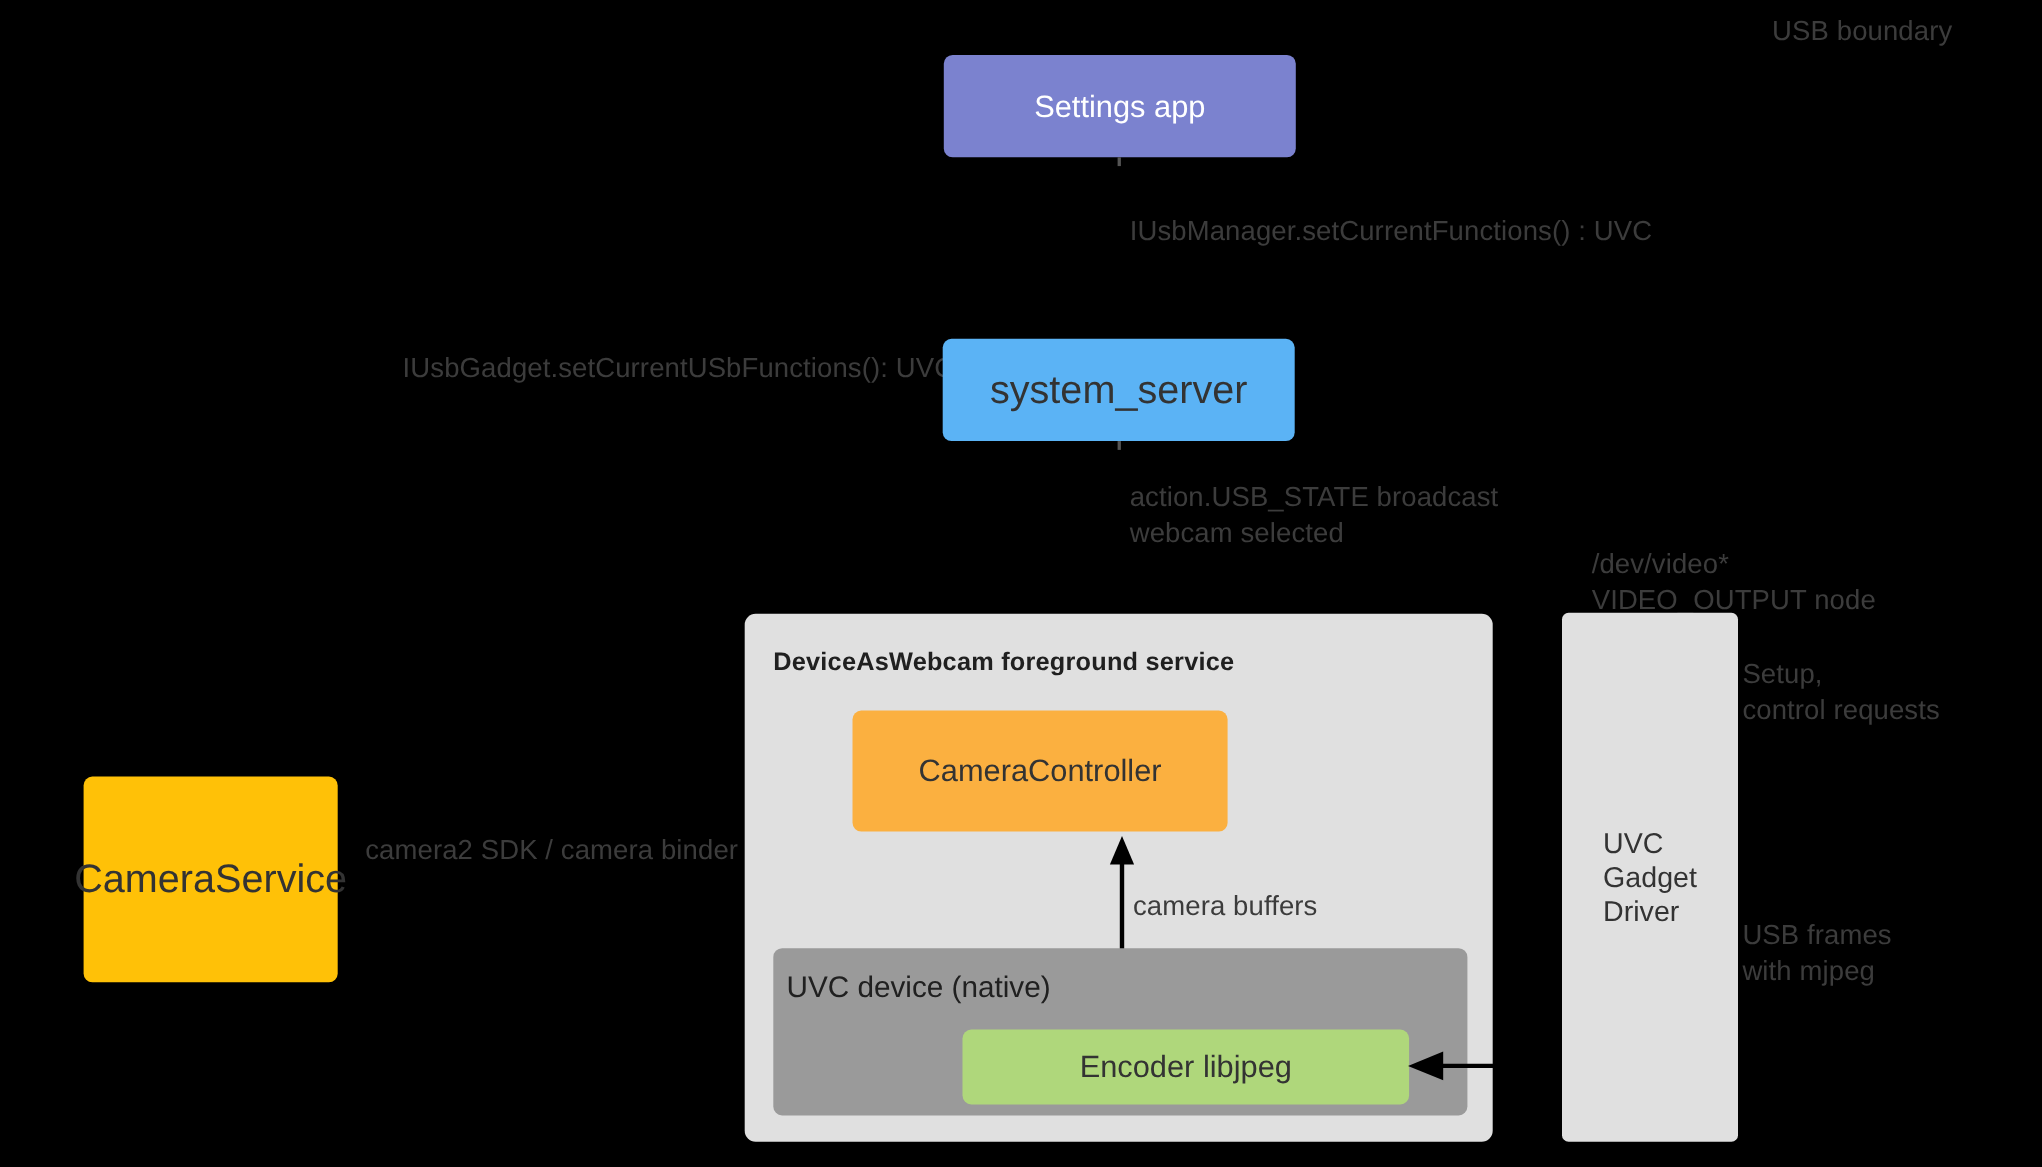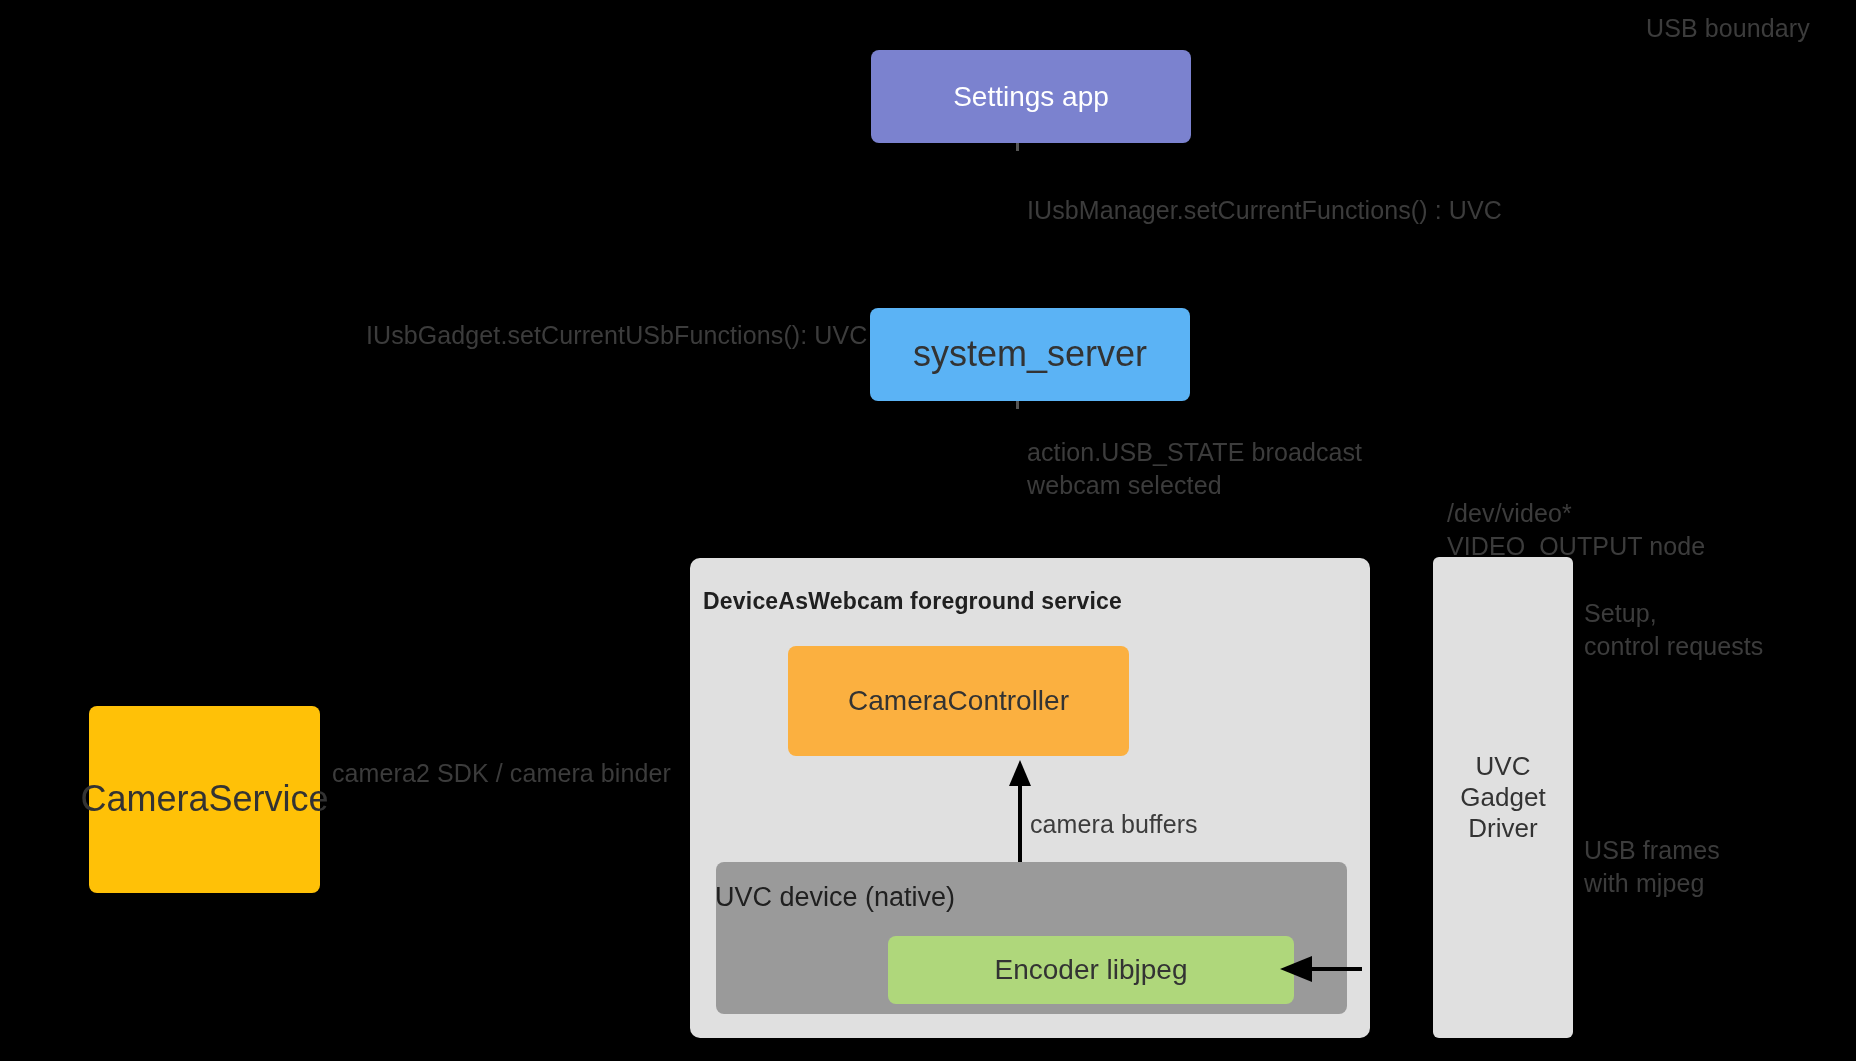--- a/index.html
+++ b/index.html
@@ -18,24 +18,22 @@
     width: 1856px;
     height: 1061px;
     background: #000000;
   }
   .box {
     position: absolute;
     box-sizing: border-box;
     display: flex;
     align-items: center;
     justify-content: center;
-    text-align: center;
     border-radius: 8px;
     line-height: 1.18;
-    margin-left: 13px;
   }
   .lbl {
     position: absolute;
     color: #3c3c3c;
     font-size: 25px;
     line-height: 1.32;
     white-space: pre-line;
     letter-spacing: 0.1px;
   }
   .panel-title {
@@ -96,30 +94,30 @@
     color: #202020;
     font-size: 27px;
   }
   #encoder {
     left: 875px; top: 936px; width: 406px; height: 68px;
     background: #afd77b;
     color: #333333;
     font-size: 28px;
   }
   #uvc-driver {
-    left: 1420px; top: 557px; width: 140px; height: 481px;
+    left: 1420px; top: 557px; width: 160px; height: 481px;
     background: #e0e0e0;
     color: #333333;
     font-size: 26px;
     border-radius: 6px;
     white-space: pre-line;
   }
 
   
-  #lbl-usb-boundary        { left: 1611px; top: 12px; margin-left: 35px; }
+  #lbl-usb-boundary        { left: 1611px; top: 12px; }
   #lbl-iusbmanager         { left: 1027px; top: 194px; }
   #lbl-iusbgadget          { left: 366px;  top: 319px; }
   #lbl-usb-state           { left: 1027px; top: 436px; }
   #lbl-devvideo            { left: 1447px; top: 497px; }
   #lbl-setup               { left: 1584px; top: 597px; }
   #lbl-camera2sdk          { left: 332px;  top: 757px; }
   #lbl-camera-buffers      { left: 1030px; top: 808px; }
   #lbl-usb-frames          { left: 1584px; top: 834px; }
 
   

